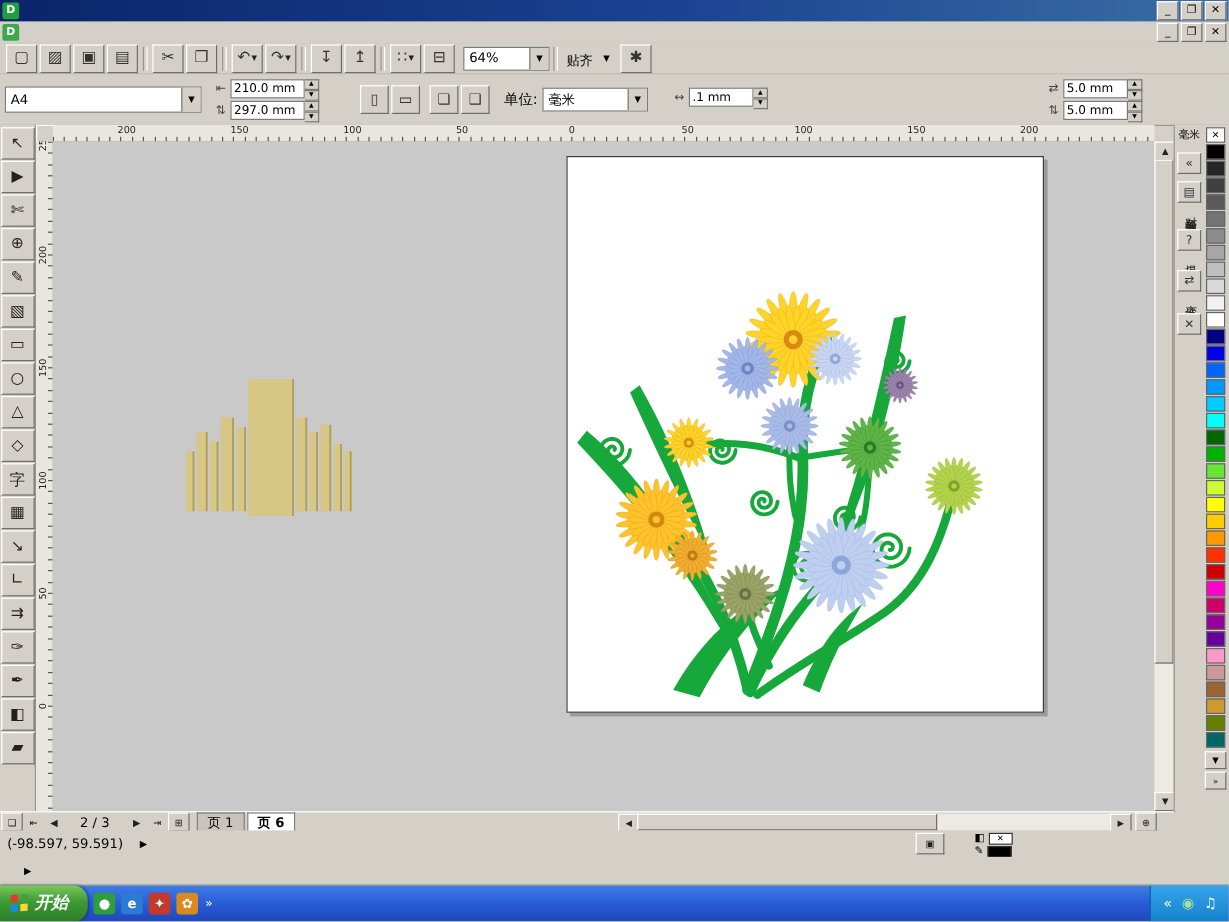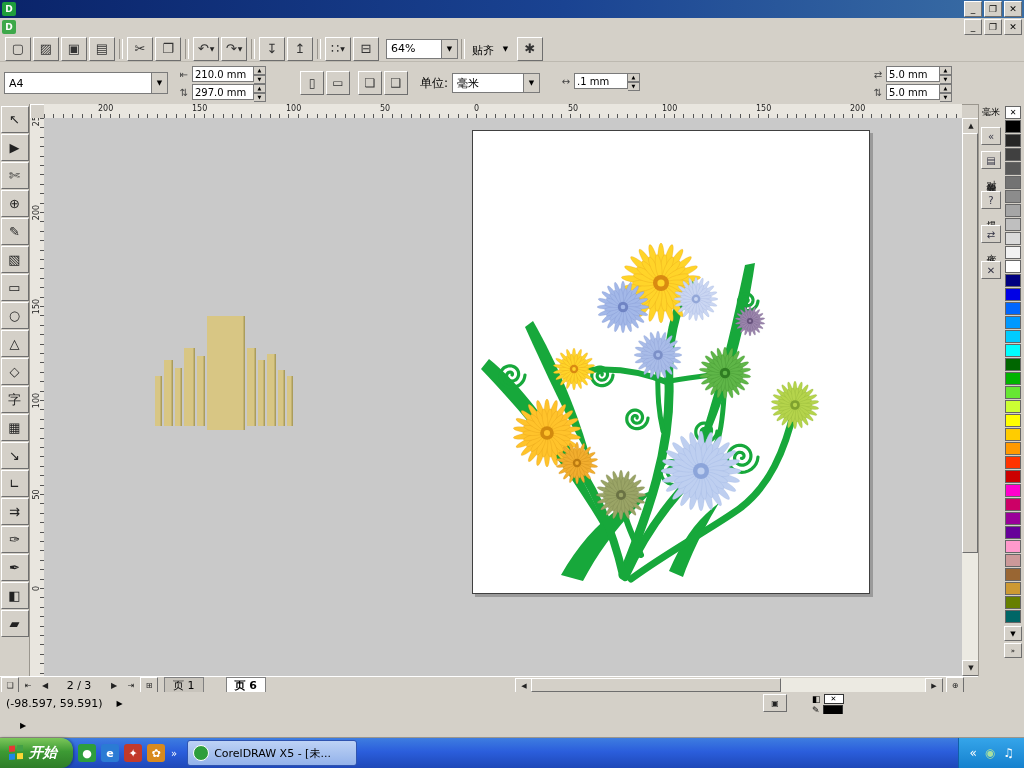--- a/index.html
+++ b/index.html
@@ -1086,21 +1086,21 @@
     </div>
 
   <div id="pagebar" class="abs">
     <div class="pgbtn raised cen">❏</div>
     <div class="pgbtn cen">⇤</div>
     <div class="pgbtn cen">◀</div>
     <div class="pgind">2 / 3</div>
     <div class="pgbtn cen">▶</div>
     <div class="pgbtn cen">⇥</div>
     <div class="pgbtn raised cen">⊞</div>
-    <div id="page-tabs" style="display:flex;margin-left:4px;gap:20px;">
+    <div id="page-tabs" style="display:flex;margin-left:4px;">
         <div class="ptab">页 1</div>
         <div class="ptab active">页 6</div>
       </div>
     <div id="hscroll">
       <div class="sbtn raised cen" style="height:14px;">◀</div>
       <div class="thumbH" style="left:16px;width:250px;"></div>
       <div class="sbtn raised cen" style="height:14px;position:absolute;right:0;">▶</div>
     </div>
     <div class="pgbtn raised cen" style="position:absolute;right:14px;">⊕</div>
   </div>
@@ -1134,24 +1134,20 @@
       </svg>
       <span>开始</span>
     </div>
     <div id="quicklaunch" style="display:flex;align-items:center;">
         <div class="qlico cen" style="background: rgb(46, 158, 60);">●</div>
         <div class="qlico cen" style="background: rgb(43, 123, 212);">e</div>
         <div class="qlico cen" style="background: rgb(194, 58, 43);">✦</div>
         <div class="qlico cen" style="background: rgb(216, 138, 30);">✿</div>
       </div>
     <span class="chev">»</span>
-    <div id="taskbtn">
-      <div style="width:14px;height:14px;border-radius:50%;background:#2E9E3C;border:1px solid #fff;flex:none;"></div>
-      <span>CorelDRAW X5 - [未...</span>
-    </div>
     <div id="tray">
       <span class="trayico">«</span>
     <span class="trayico" style="color: rgb(168, 224, 160);">◉</span>
         <span class="trayico" style="color: rgb(255, 255, 255);">♫</span>
       </div>
   </div>
 
 </div>
 
 </body></html>

